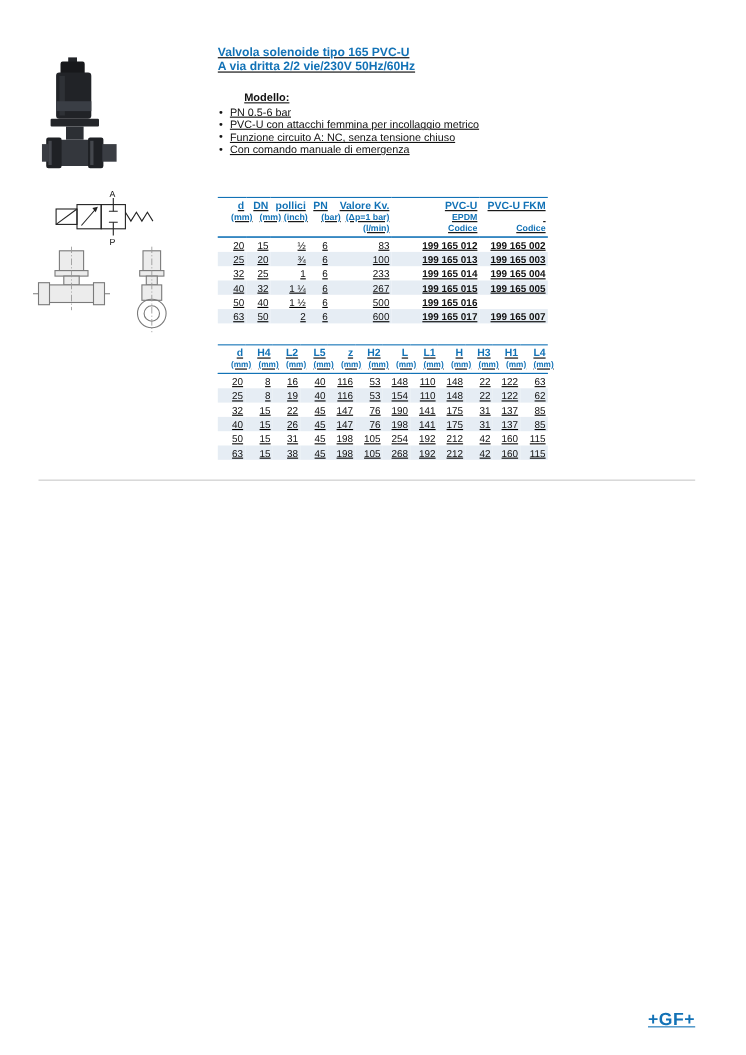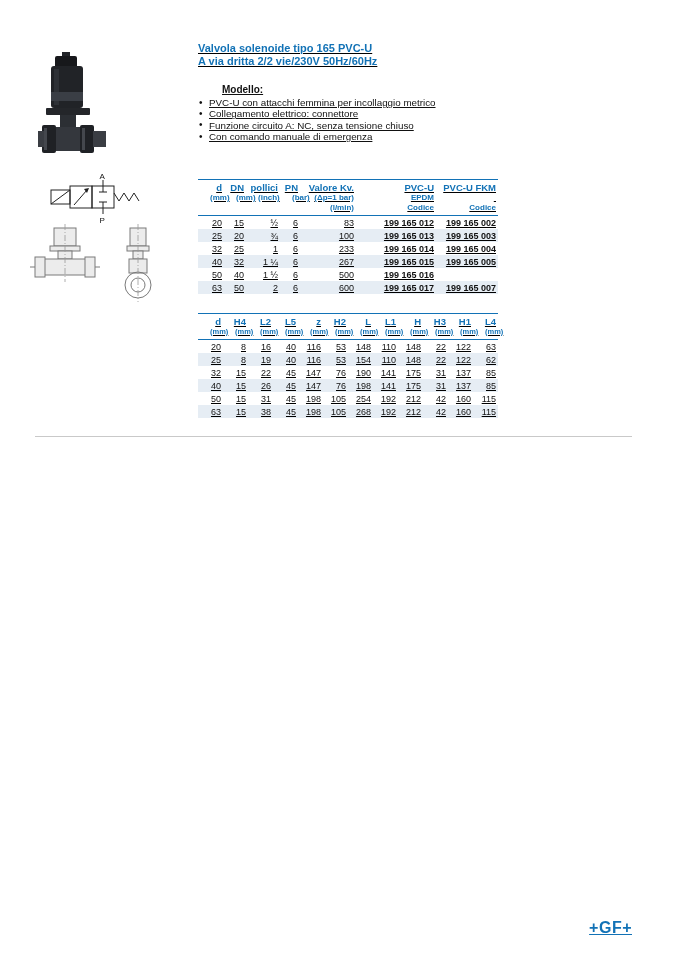--- a/index.html
+++ b/index.html
@@ -104,22 +104,22 @@
     </svg>
   </div>
 
   <div class="abs" style="left:198px; top:42px;">
     <div class="title-line">Valvola solenoide tipo 165 PVC-U</div>
     <div class="title-line">A via dritta 2/2 vie/230V 50Hz/60Hz</div>
   </div>
 
   <div class="abs modello" style="left:198px; top:84px;margin-left:24px;">Modello:</div>
   <ul class="abs features" style="left:198px; top:97px; width:330px;">
+      <li>PN 0.5-6 bar</li>
       <li>PVC-U con attacchi femmina per incollaggio metrico</li>
-      <li>Collegamento elettrico: connettore</li>
       <li>Funzione circuito A: NC, senza tensione chiuso</li>
       <li>Con comando manuale di emergenza</li>
     </ul>
 
   <div class="abs" style="left:198px; top:179px;">
     <table id="t1">
       <colgroup>
         <col style="width:26px">
           <col style="width:22px">
           <col style="width:34px">

